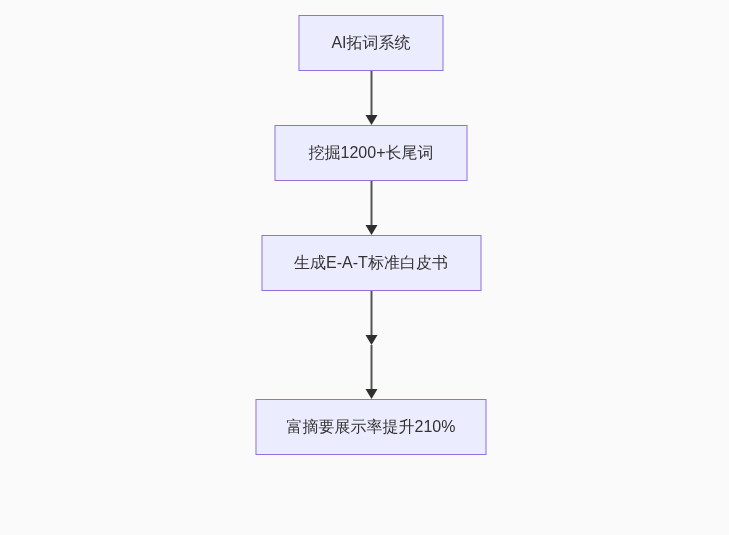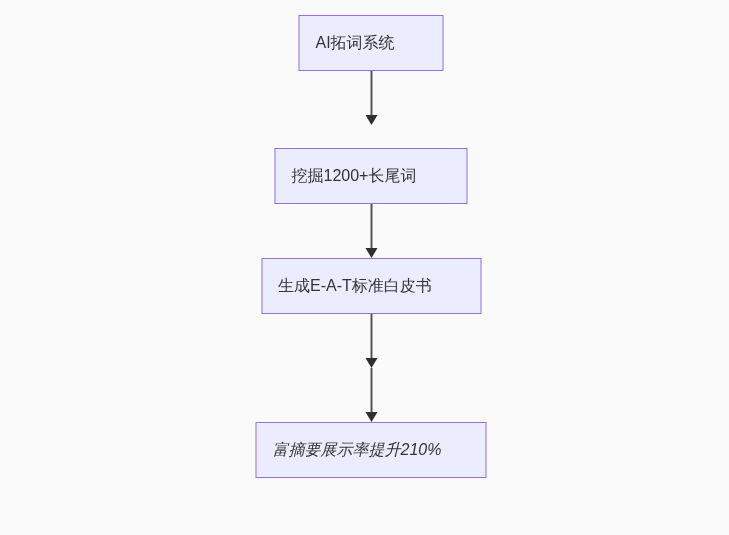--- a/index.html
+++ b/index.html
@@ -21,35 +21,35 @@
     transform: translateX(-50%);
     display: flex;
     flex-direction: column;
     align-items: center;
   }
   .node {
     box-sizing: border-box;
     height: 56px;
     display: flex;
     align-items: center;
-    justify-content: flex-start;
+    justify-content: center;
     padding: 0 16px;
     background: var(--node-fill, #ECECFF);
     border: 1px solid var(--node-border, #9370DB);
     color: var(--node-text, #333333);
     font-size: 16px;
     line-height: 1;
     white-space: nowrap;
   }
   
   .node.n0 { min-width: 145px; }
-  .node.n1 { min-width: 193px; margin-top: 23px; }
+  .node.n1 { min-width: 193px; }
   .node.n2 { min-width: 220px; }
   .node.n3 { min-width: 214px; }
-  .node.n4 { min-width: 231px; font-style: italic; }
+  .node.n4 { min-width: 231px; }
   .edge {
     height: 54px;
     width: 14px;
     position: relative;
     display: flex;
     flex-direction: column;
     align-items: center;
   }
   .edge .line {
     width: 2px;

